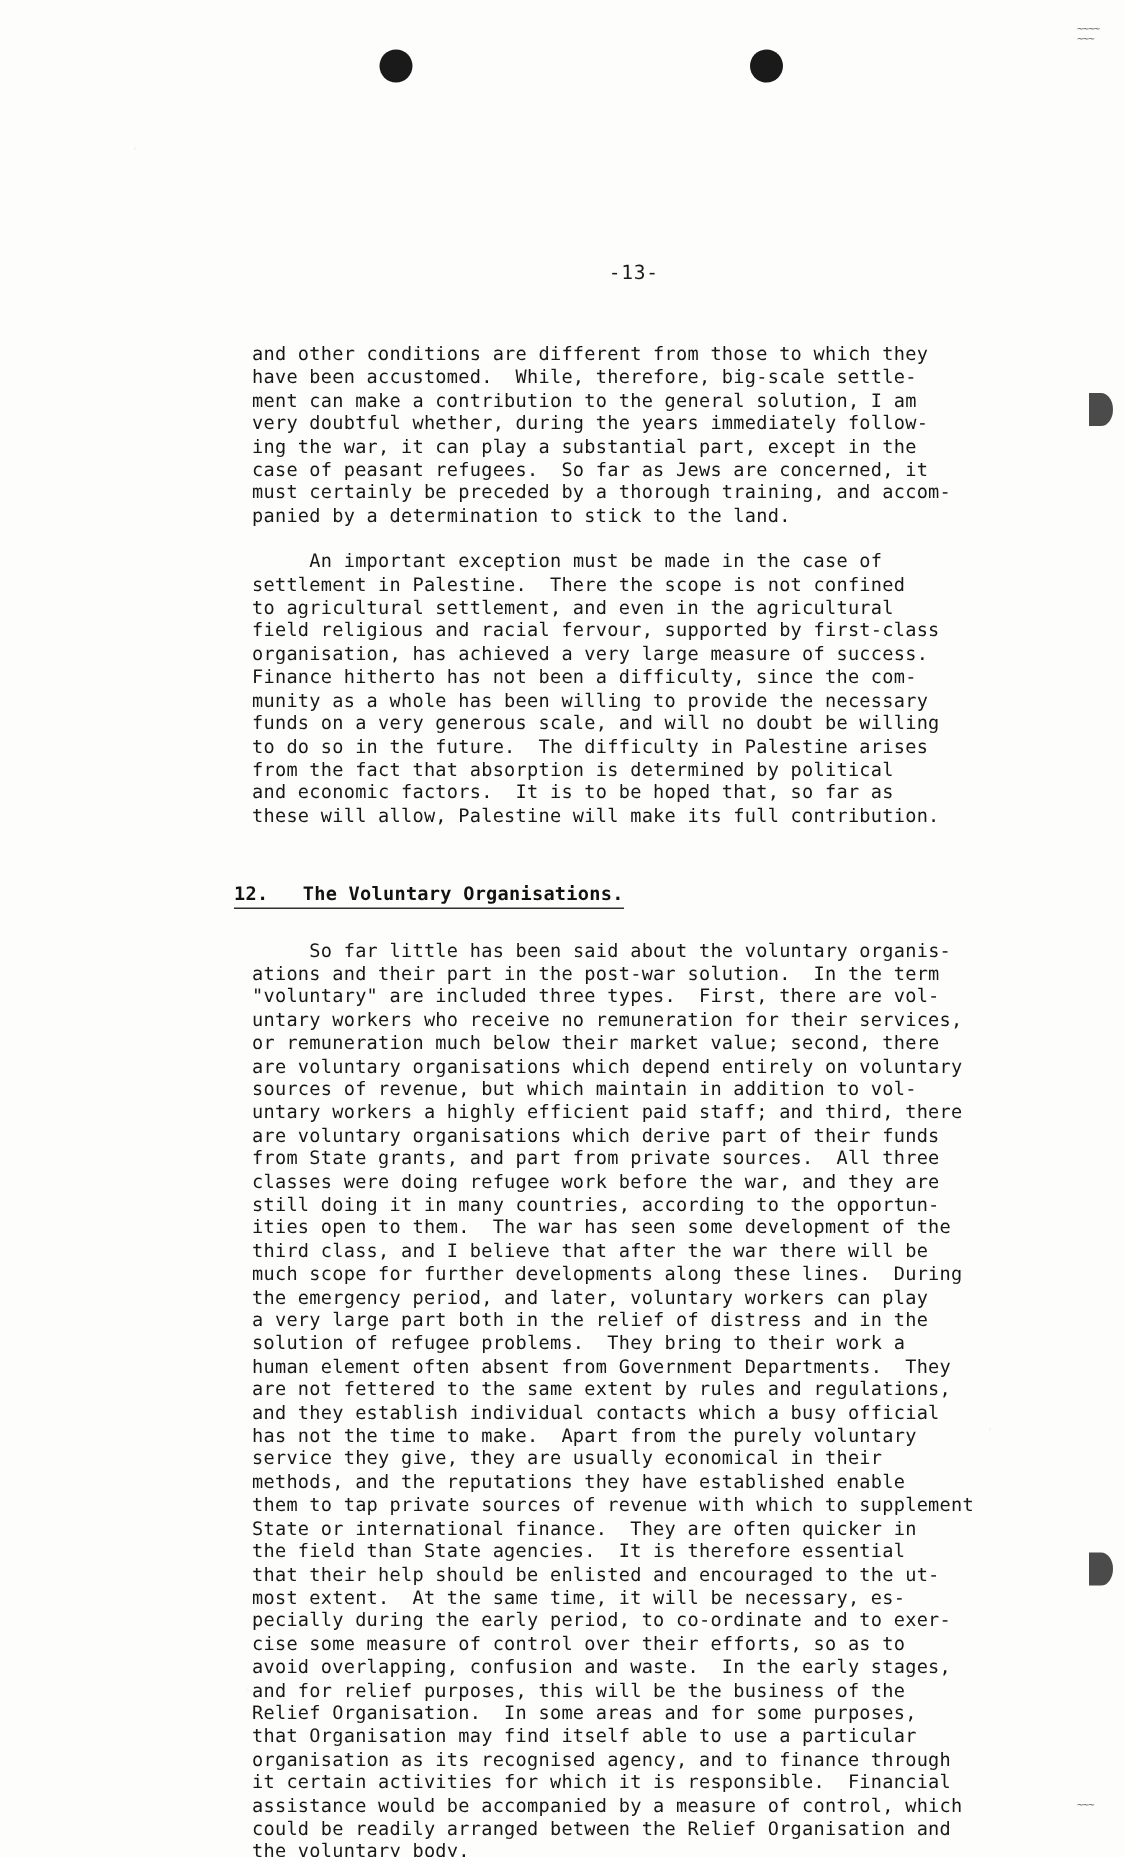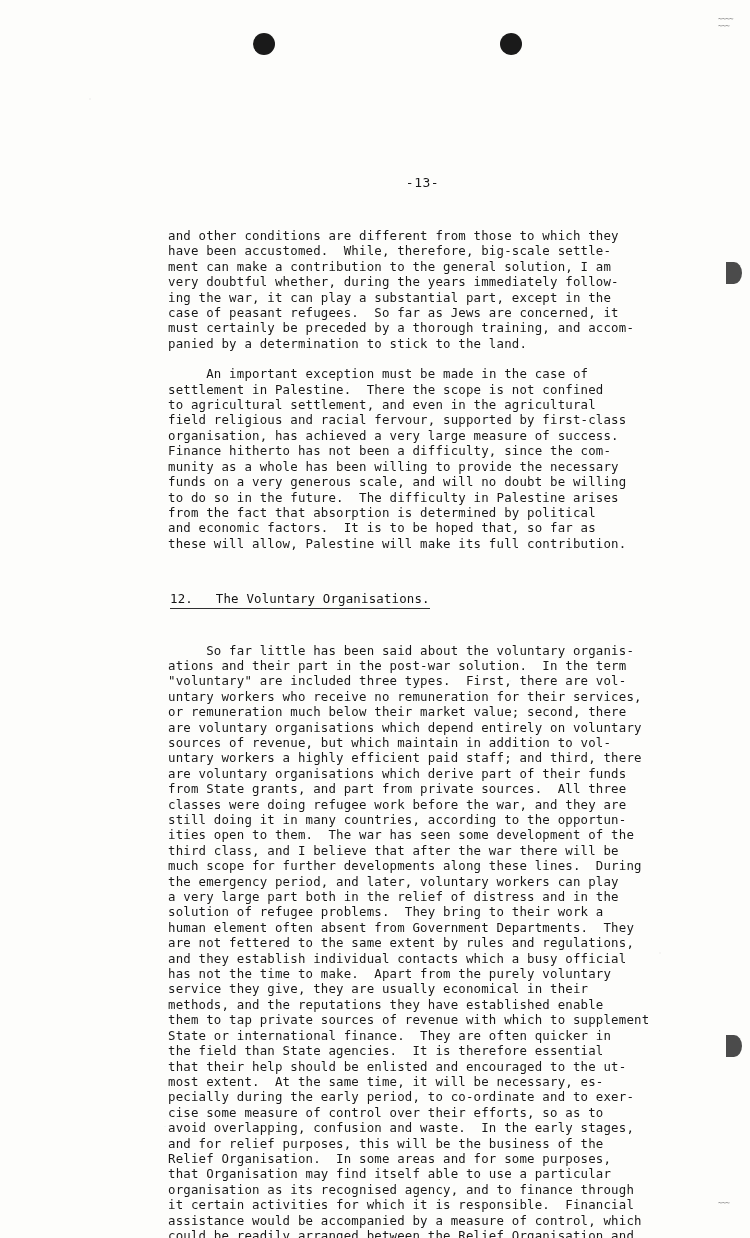--- a/index.html
+++ b/index.html
@@ -99,21 +99,21 @@
     line-height: 15.4px;
     color: #161616;
     letter-spacing: 0.18px;
     white-space: pre-wrap;
     margin: 22px 0 16px 0;
     display: inline-block;
     border-bottom: 1px solid #333;
     padding-bottom: 1px;
   }
 
-  .heading-wrap { margin: 18px; }
+  .heading-wrap { margin: 4px; font-weight: bold; }
 
   
   #content { filter: contrast(1.04); }
 </style>
 </head>
 <body>
 
 <div id="page">
 
   <div class="punch" id="punch-left"></div>

